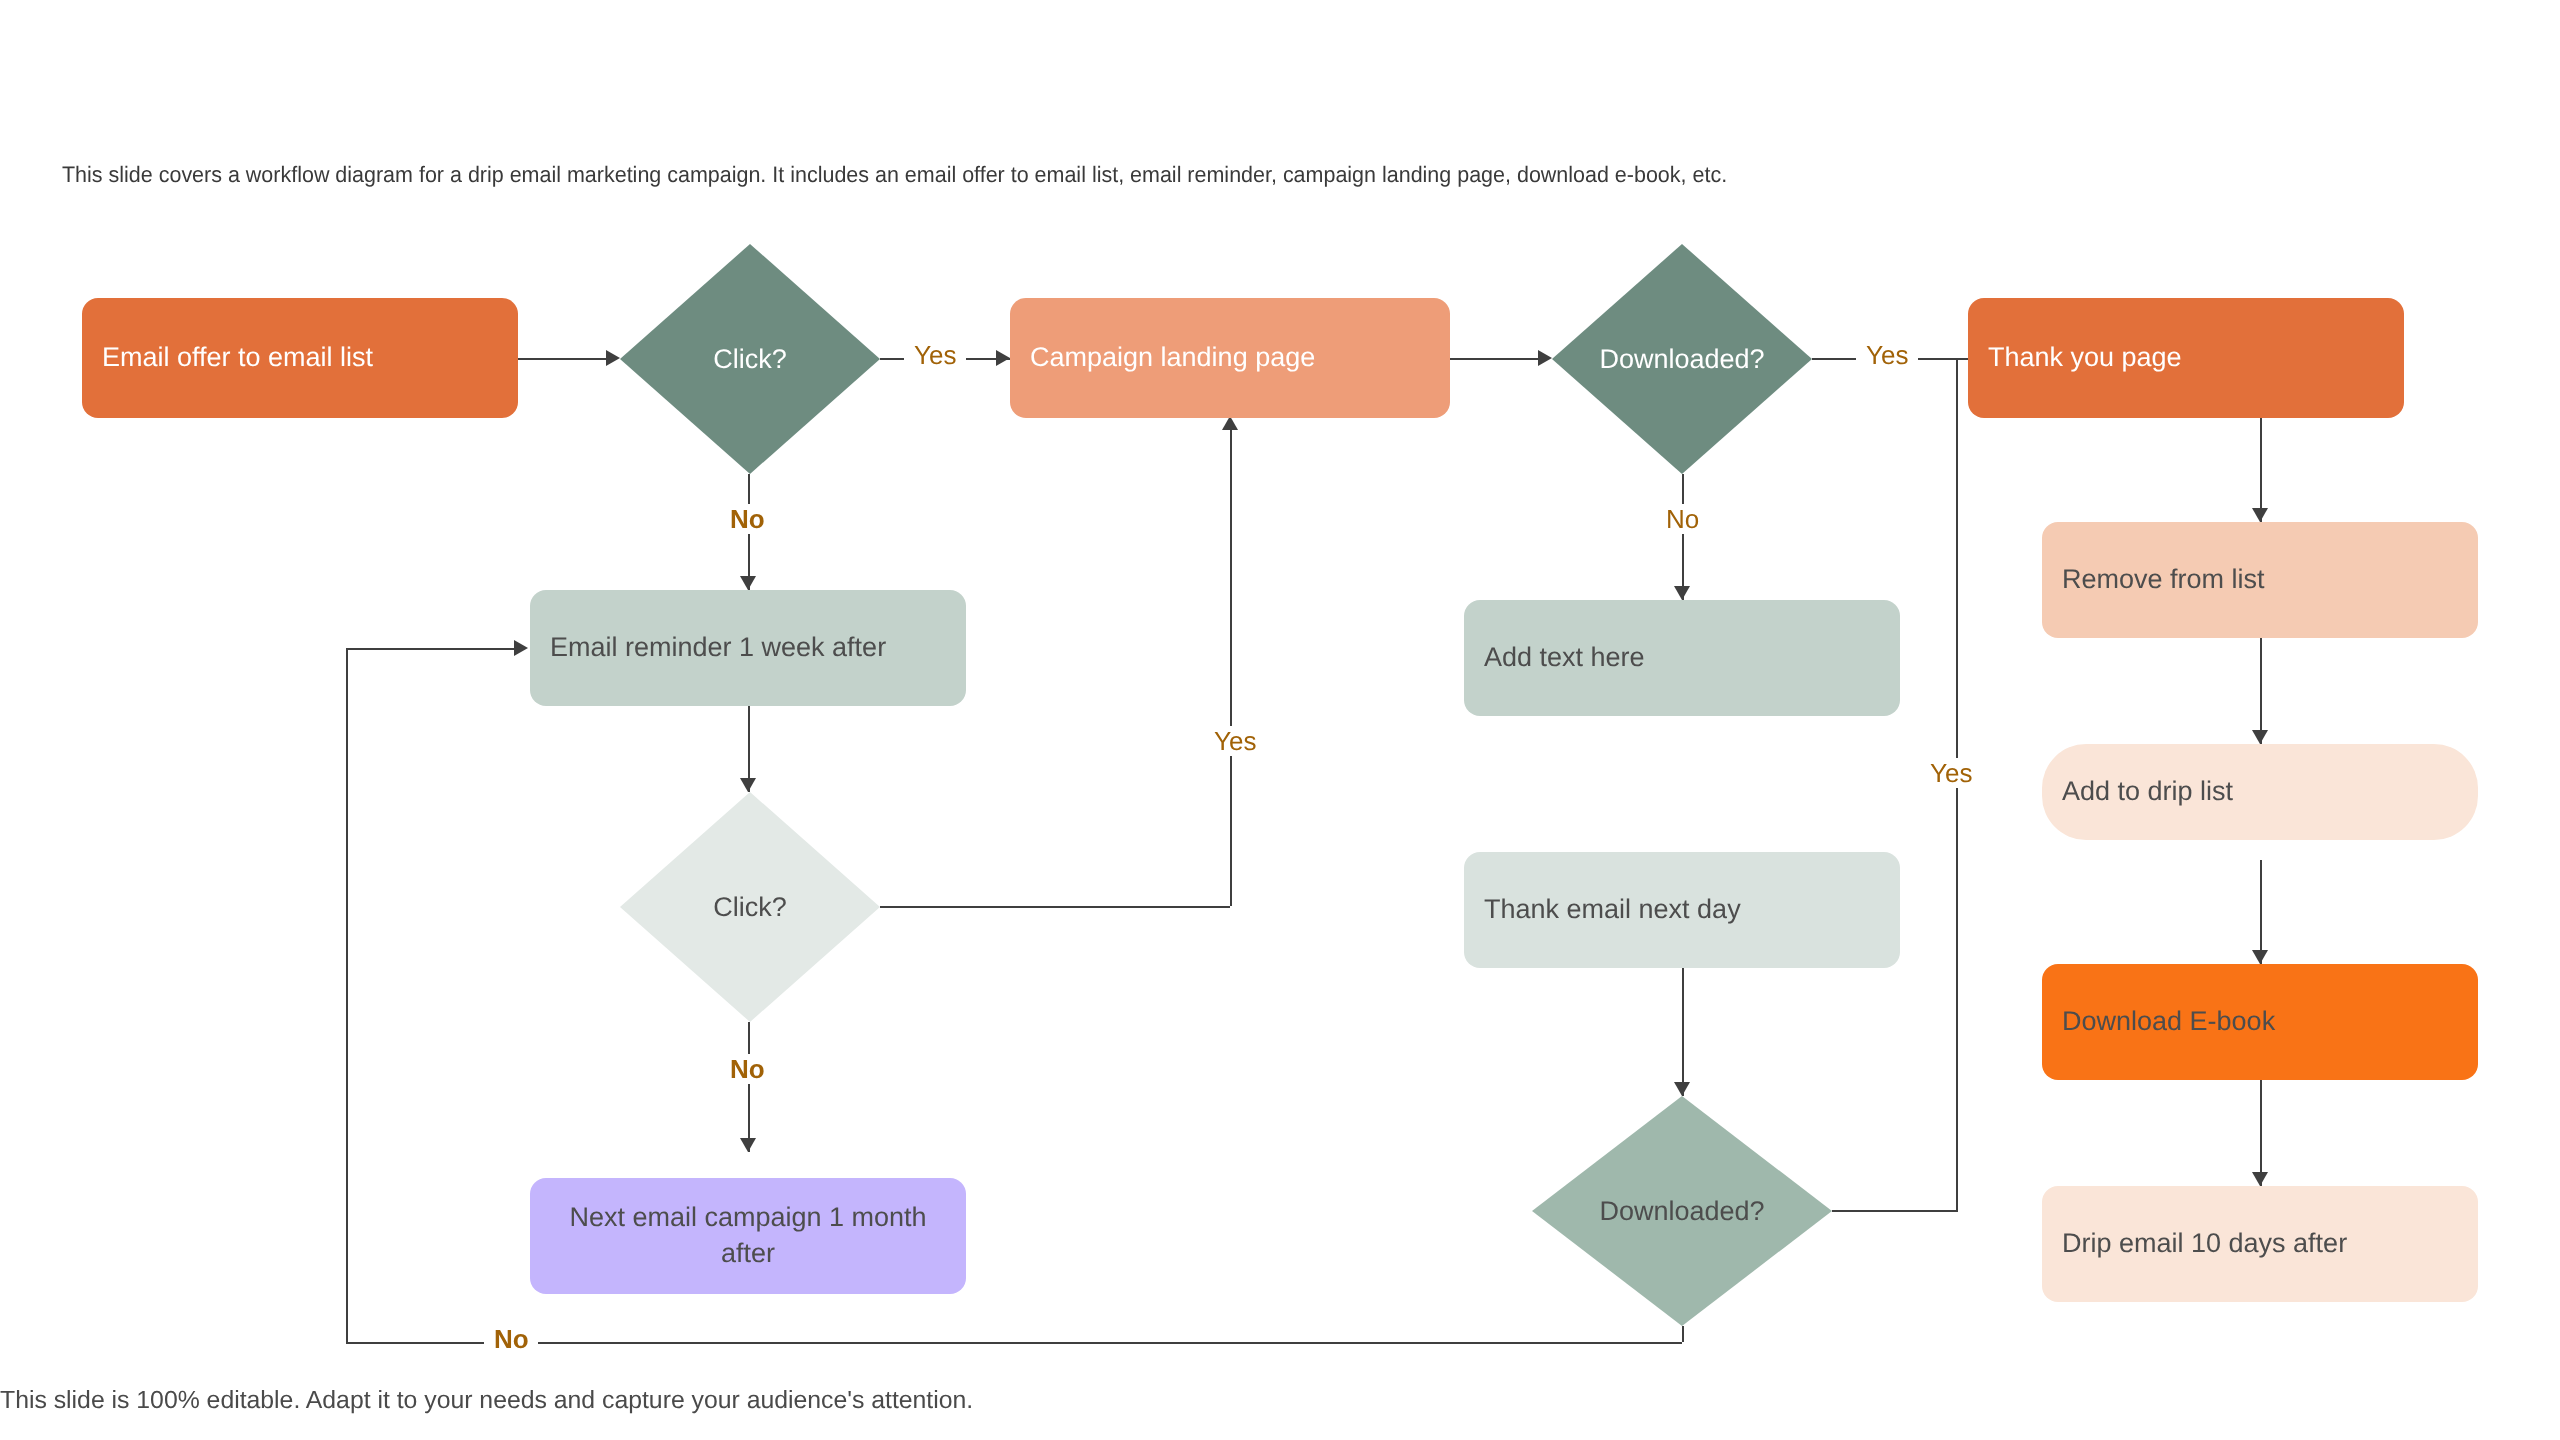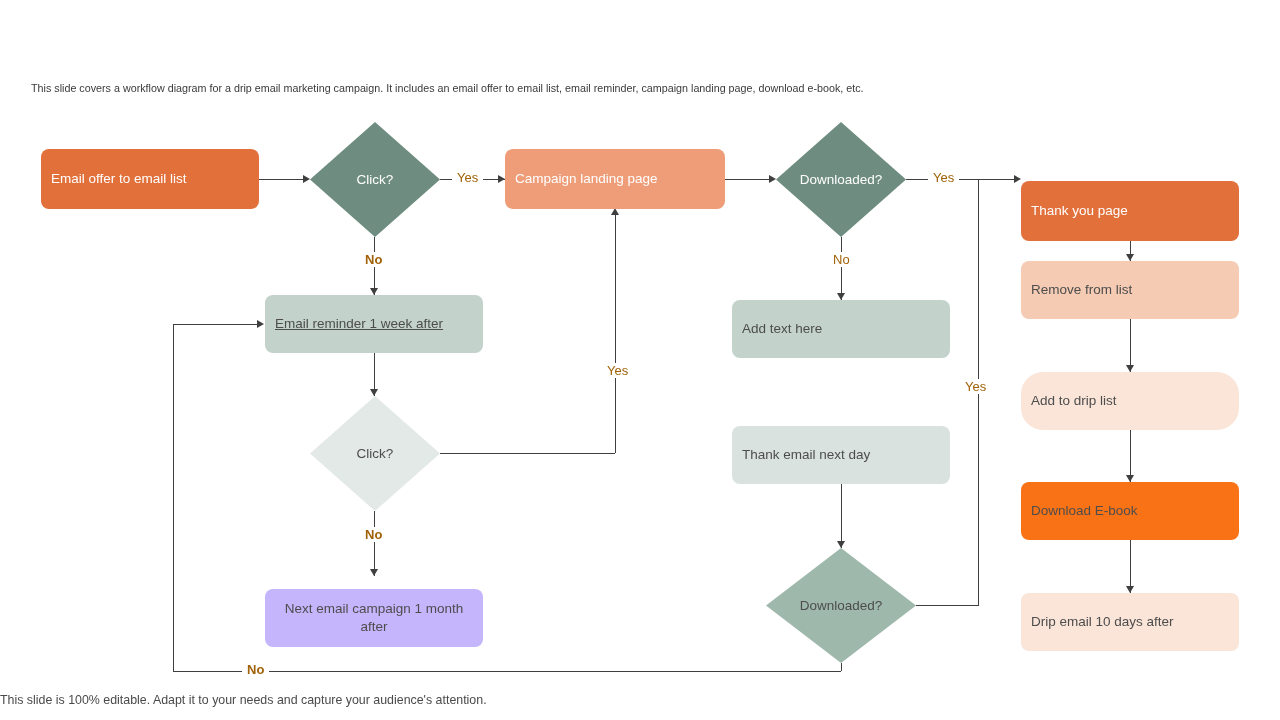--- a/index.html
+++ b/index.html
@@ -171,46 +171,46 @@
 
   <div class="node white-text" style="left:505px; top:149px; width:220px; height:60px; background:#EE9D78;">
     <span>Campaign landing page</span>
   </div>
 
   <div class="diamond white-text" style="left:776px; top:122px; width:130px; height:115px;">
     <span class="dshape" style="background:#6E8C80;"></span>
     <span class="dlabel">Downloaded?</span>
   </div>
 
-  <div class="node white-text" style="left:1021px; top:149px; width:218px; height:60px; background:#E2703A;margin-top:32px;">
+  <div class="node white-text" style="left:984px; top:149px; width:218px; height:60px; background:#E2703A;">
     <span>Thank you page</span>
   </div>
 
-  <div class="node dark-text" style="left:265px; top:295px; width:218px; height:58px; background:#C3D2CB;text-decoration:underline;">
+  <div class="node dark-text" style="left:265px; top:295px; width:218px; height:58px; background:#C3D2CB;">
     <span>Email reminder 1 week after</span>
   </div>
 
   <div class="node dark-text" style="left:732px; top:300px; width:218px; height:58px; background:#C3D2CB;">
     <span>Add text here</span>
   </div>
 
   <div class="node dark-text" style="left:1021px; top:261px; width:218px; height:58px; background:#F5CBB3;">
     <span>Remove from list</span>
   </div>
 
   <div class="diamond dark-text" style="left:310px; top:396px; width:130px; height:115px;">
     <span class="dshape" style="background:#E3E9E6;"></span>
     <span class="dlabel">Click?</span>
   </div>
 
   <div class="node dark-text" style="left:732px; top:426px; width:218px; height:58px; background:#D9E2DE;">
     <span>Thank email next day</span>
   </div>
 
-  <div class="node dark-text" style="left:1021px; top:372px; width:218px; height:58px; background:#FAE5D8;border-radius:22px;">
+  <div class="node dark-text" style="left:1021px; top:372px; width:218px; height:48px; background:#FAE5D8;border-radius:22px;">
     <span>Add to drip list</span>
   </div>
 
   <div class="node dark-text" style="left:265px; top:589px; width:218px; height:58px; background:#c4b5fd;">
     <span>Next email campaign 1 month after</span>
   </div>
 
   <div class="diamond dark-text" style="left:766px; top:548px; width:150px; height:115px;">
     <span class="dshape" style="background:#9FB8AC;"></span>
     <span class="dlabel">Downloaded?</span>

